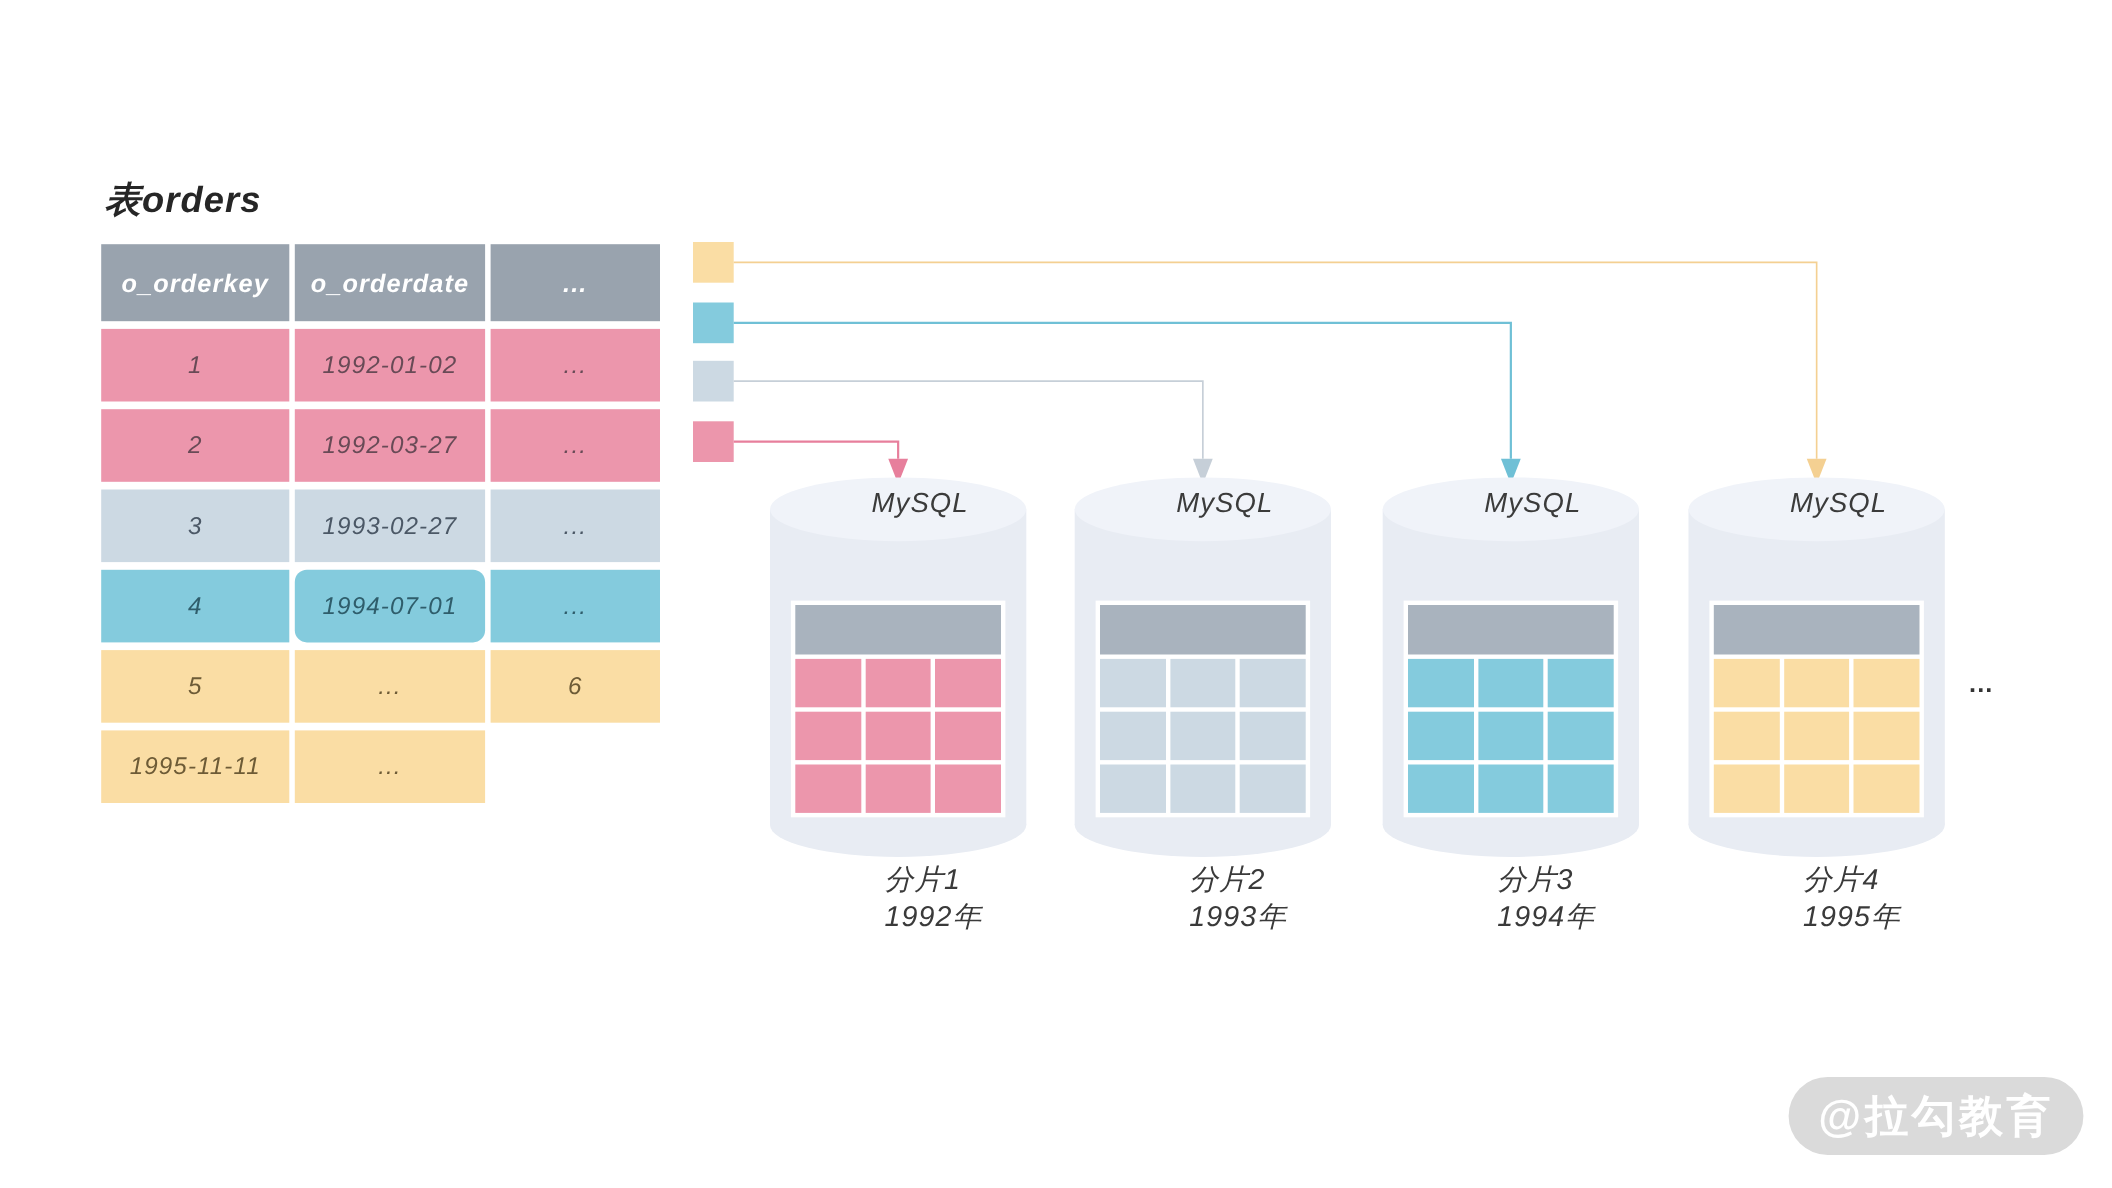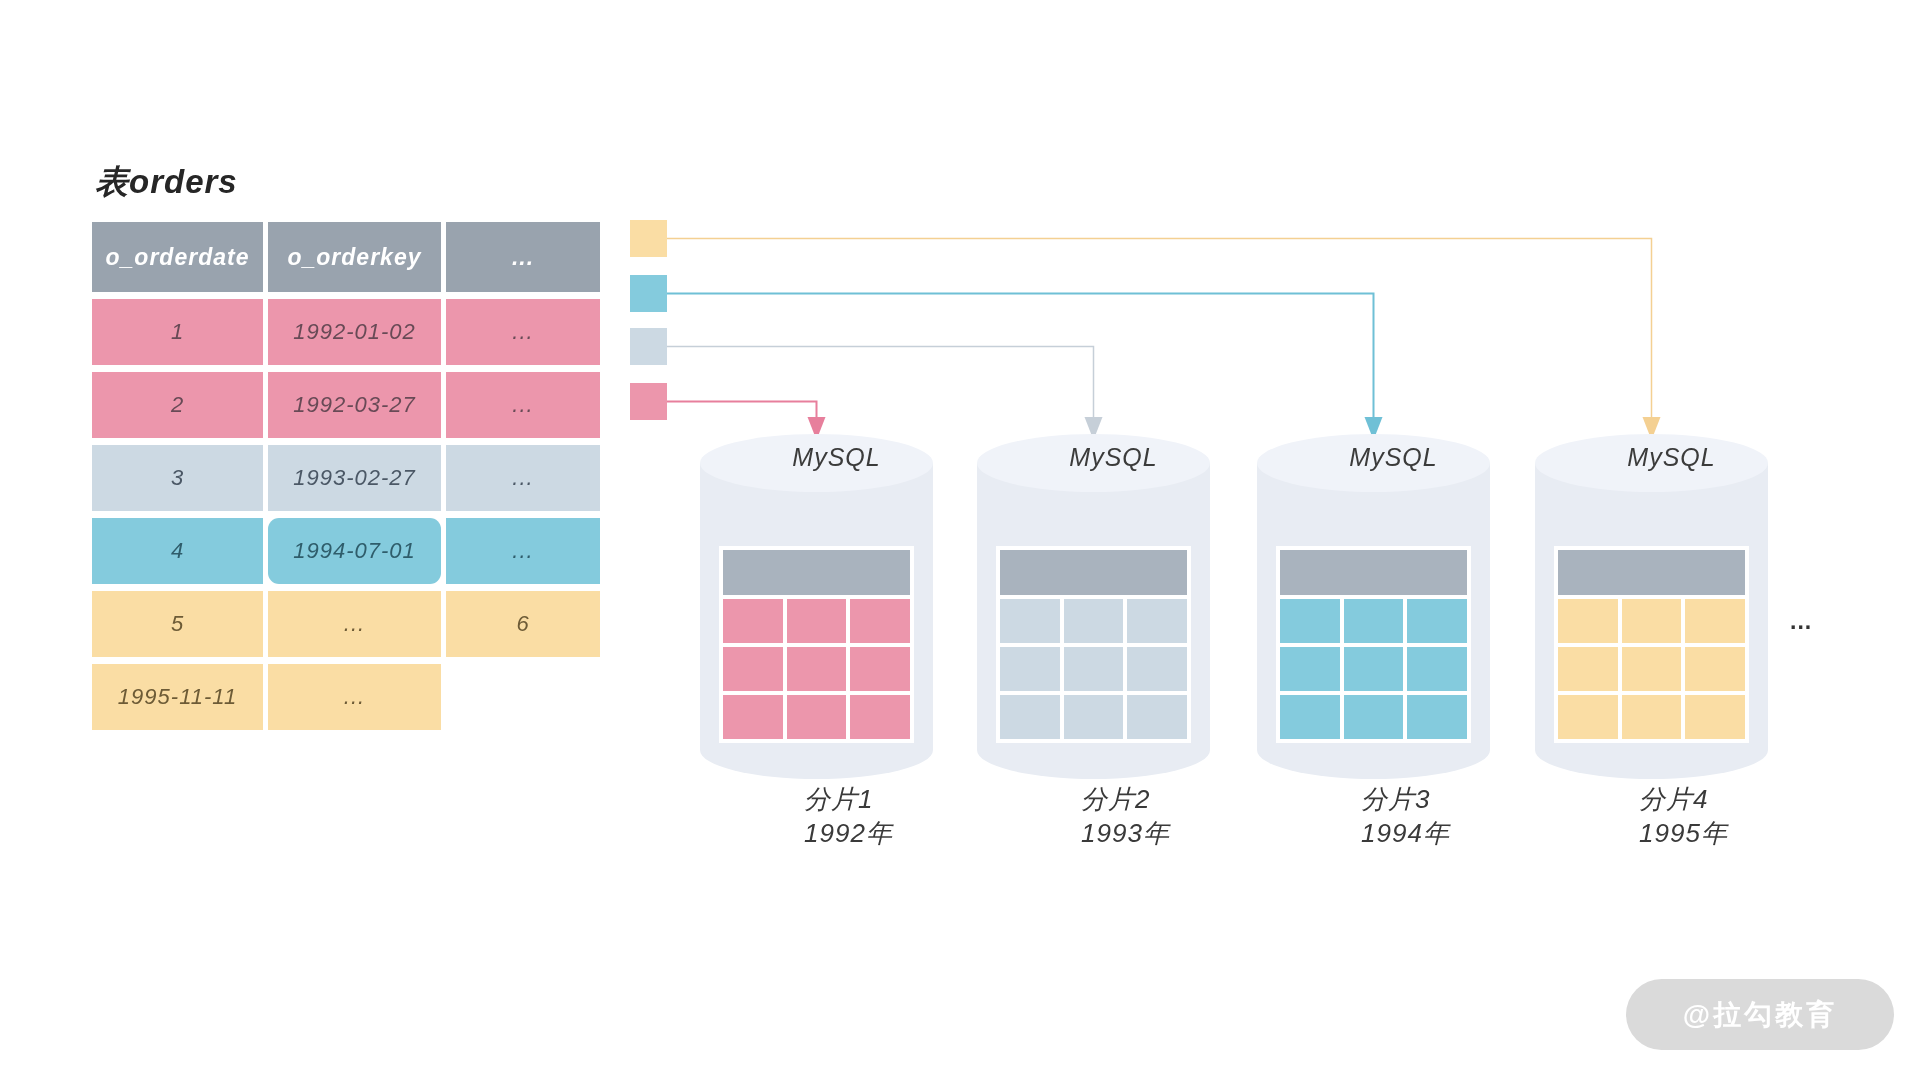--- a/index.html
+++ b/index.html
@@ -36,32 +36,32 @@
                grid-auto-rows:44px; gap:4px; }
   .shard-caption { position:absolute; left:12px; top:348px; width:100%; text-align:center; z-index:4; }
   .cap-inner { display:inline-block; text-align:left; font-style:italic; font-size:26px;
                line-height:34px; color:#3a3a3a; letter-spacing:1px; }
 
   .more { position:absolute; left:1790px; top:608px; font-size:23px; font-weight:bold;
           color:#333333; letter-spacing:1px; }
 
   .watermark { position:absolute; left:1626px; top:979px; width:268px; height:71px;
                border-radius:36px; display:flex; align-items:center; justify-content:center; }
-  .watermark span { font-size:28px; font-weight:bold; letter-spacing:3px; }
+  .watermark span { font-size:40px; font-weight:bold; letter-spacing:3px; }
 </style>
 </head>
 <body>
 
 <div class="canvas">
 
   <div class="title" style="color: rgb(38, 38, 38);">表orders</div>
 
   <div class="orders-grid" id="ordersGrid">
+      <div class="cell th" style="background: rgb(153, 163, 174); color: rgb(255, 255, 255);">o_orderkey</div>
       <div class="cell th" style="background: rgb(153, 163, 174); color: rgb(255, 255, 255);">o_orderdate</div>
-      <div class="cell th" style="background: rgb(153, 163, 174); color: rgb(255, 255, 255);">o_orderkey</div>
       <div class="cell th" style="background: rgb(153, 163, 174); color: rgb(255, 255, 255);">...</div>
       <div class="cell" style="background: rgb(236, 150, 172); color: rgb(104, 74, 86);">1</div>
       <div class="cell" style="background: rgb(236, 150, 172); color: rgb(104, 74, 86);">1992-01-02</div>
       <div class="cell" style="background: rgb(236, 150, 172); color: rgb(104, 74, 86);">...</div>
       <div class="cell" style="background: rgb(236, 150, 172); color: rgb(104, 74, 86);">2</div>
       <div class="cell" style="background: rgb(236, 150, 172); color: rgb(104, 74, 86);">1992-03-27</div>
       <div class="cell" style="background: rgb(236, 150, 172); color: rgb(104, 74, 86);">...</div>
       <div class="cell" style="background: rgb(204, 217, 227); color: rgb(75, 88, 102);">3</div>
       <div class="cell" style="background: rgb(204, 217, 227); color: rgb(75, 88, 102);">1993-02-27</div>
       <div class="cell" style="background: rgb(204, 217, 227); color: rgb(75, 88, 102);">...</div>

